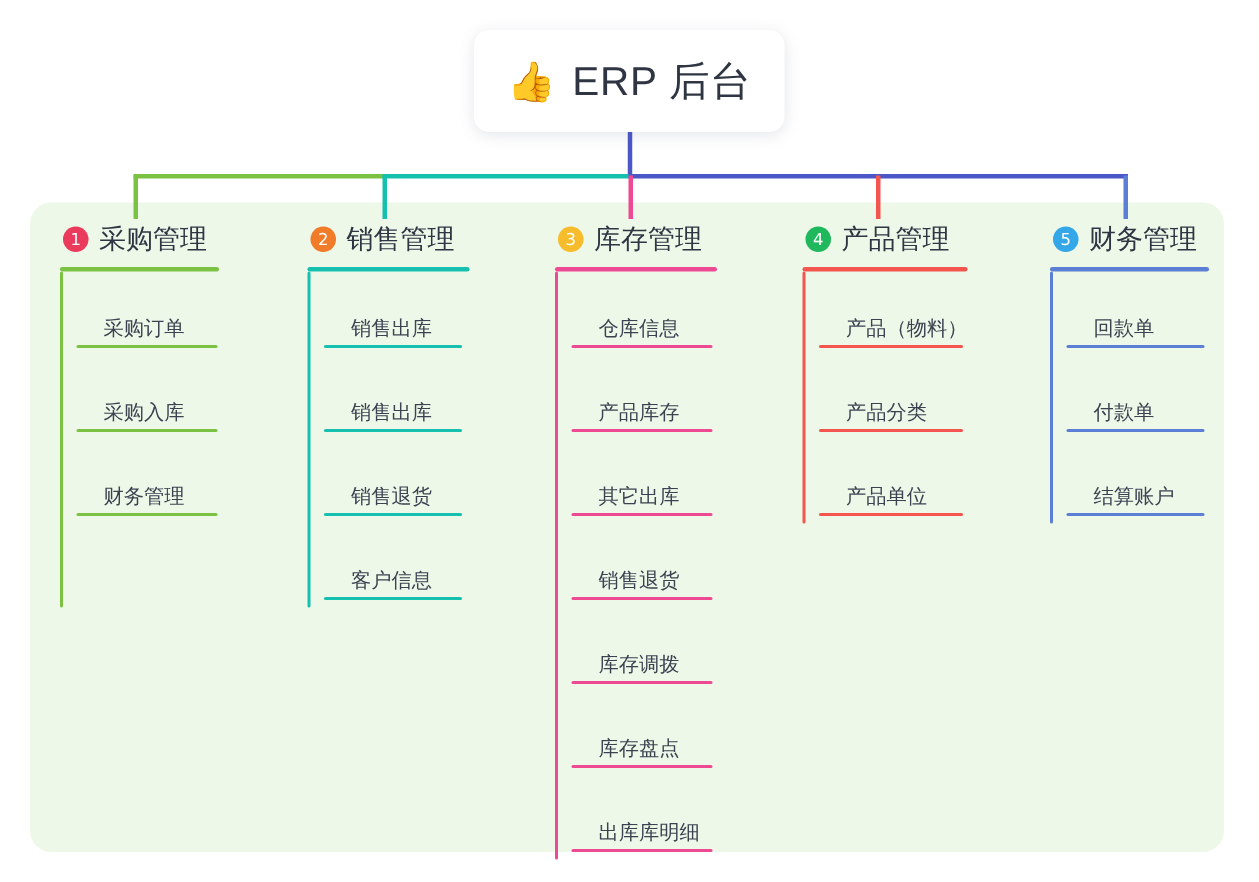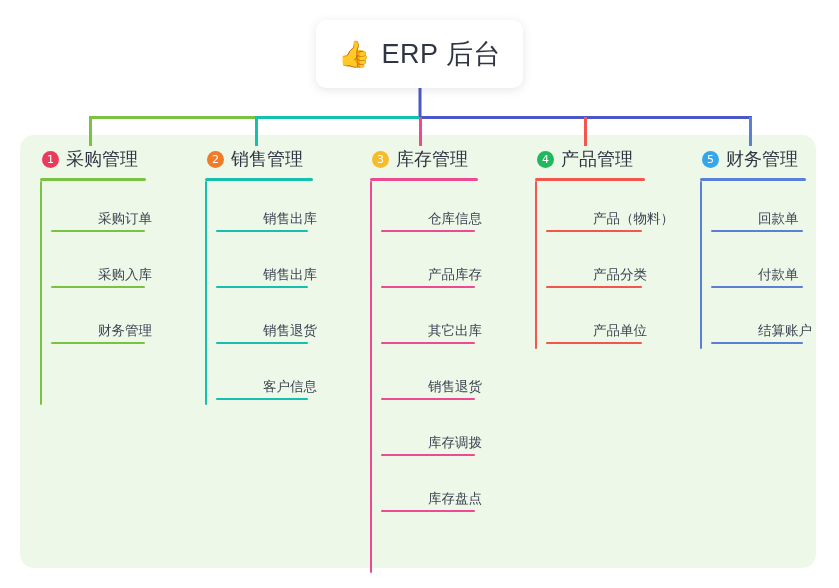--- a/index.html
+++ b/index.html
@@ -126,21 +126,20 @@
     position: relative;
     height: 56px;
   }
   .item-label {
     position: absolute;
     left: 18px;
     bottom: 9px;
     font-size: 13.5px;
     color: #3b4351;
     white-space: nowrap;
-    margin-left: 29px;
   }
   .item-rule {
     position: absolute;
     left: 0;
     bottom: 5px;
     height: 2px;
     width: 92px;
     border-radius: 1px;
   }
   .spine {
@@ -248,20 +247,24 @@
             <div class="item-rule" style="background: rgb(237, 74, 147); width: 94px;"></div>
           </div>
           <div class="item">
             <span class="item-label">库存调拨</span>
             <div class="item-rule" style="background: rgb(237, 74, 147); width: 94px;"></div>
           </div>
           <div class="item">
             <span class="item-label">库存盘点</span>
             <div class="item-rule" style="background: rgb(237, 74, 147); width: 94px;"></div>
           </div>
+          <div class="item">
+            <span class="item-label">出库库明细</span>
+            <div class="item-rule" style="background: rgb(237, 74, 147); width: 94px;"></div>
+          </div>
         </div>
       </div>
       <div class="column" style="left: 535px; width: 112px;">
         <div class="col-head">
           <span class="badge" style="background: rgb(31, 184, 92);">4</span>
           <span class="col-title">产品管理</span>
         </div>
         <div class="head-rule" style="background: rgb(244, 85, 79); width: 110px;"></div>
         <div class="items">
           <div class="spine" style="background: rgb(244, 85, 79); height: 168px;"></div>

